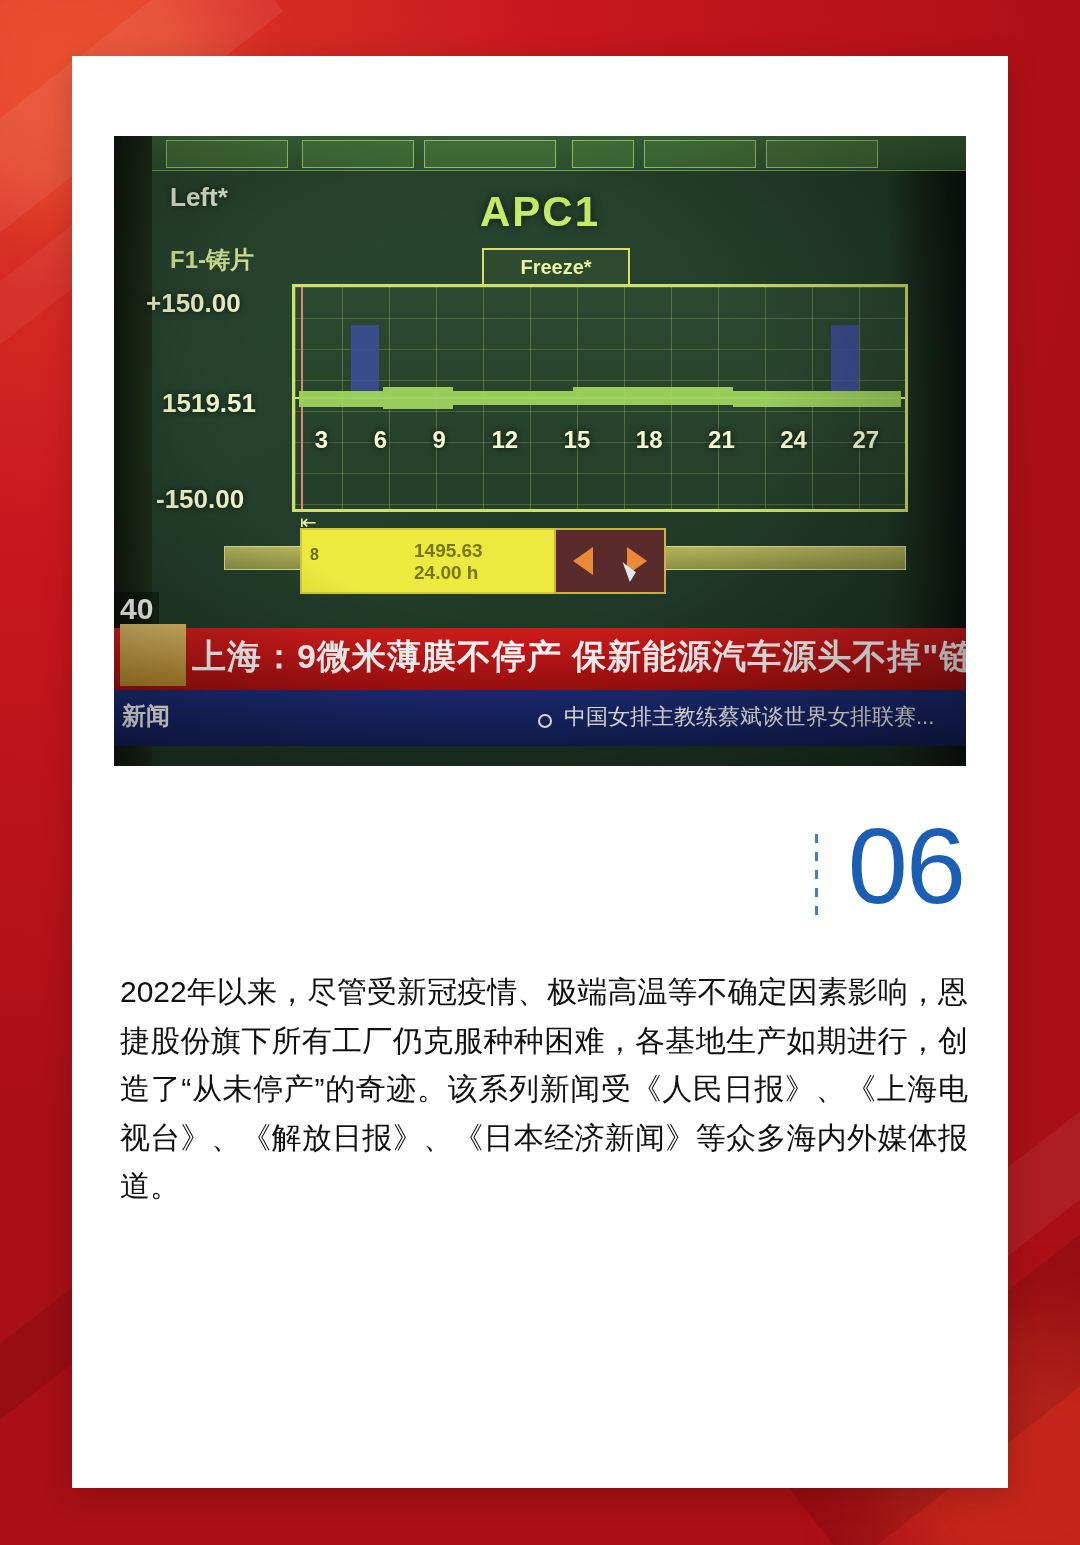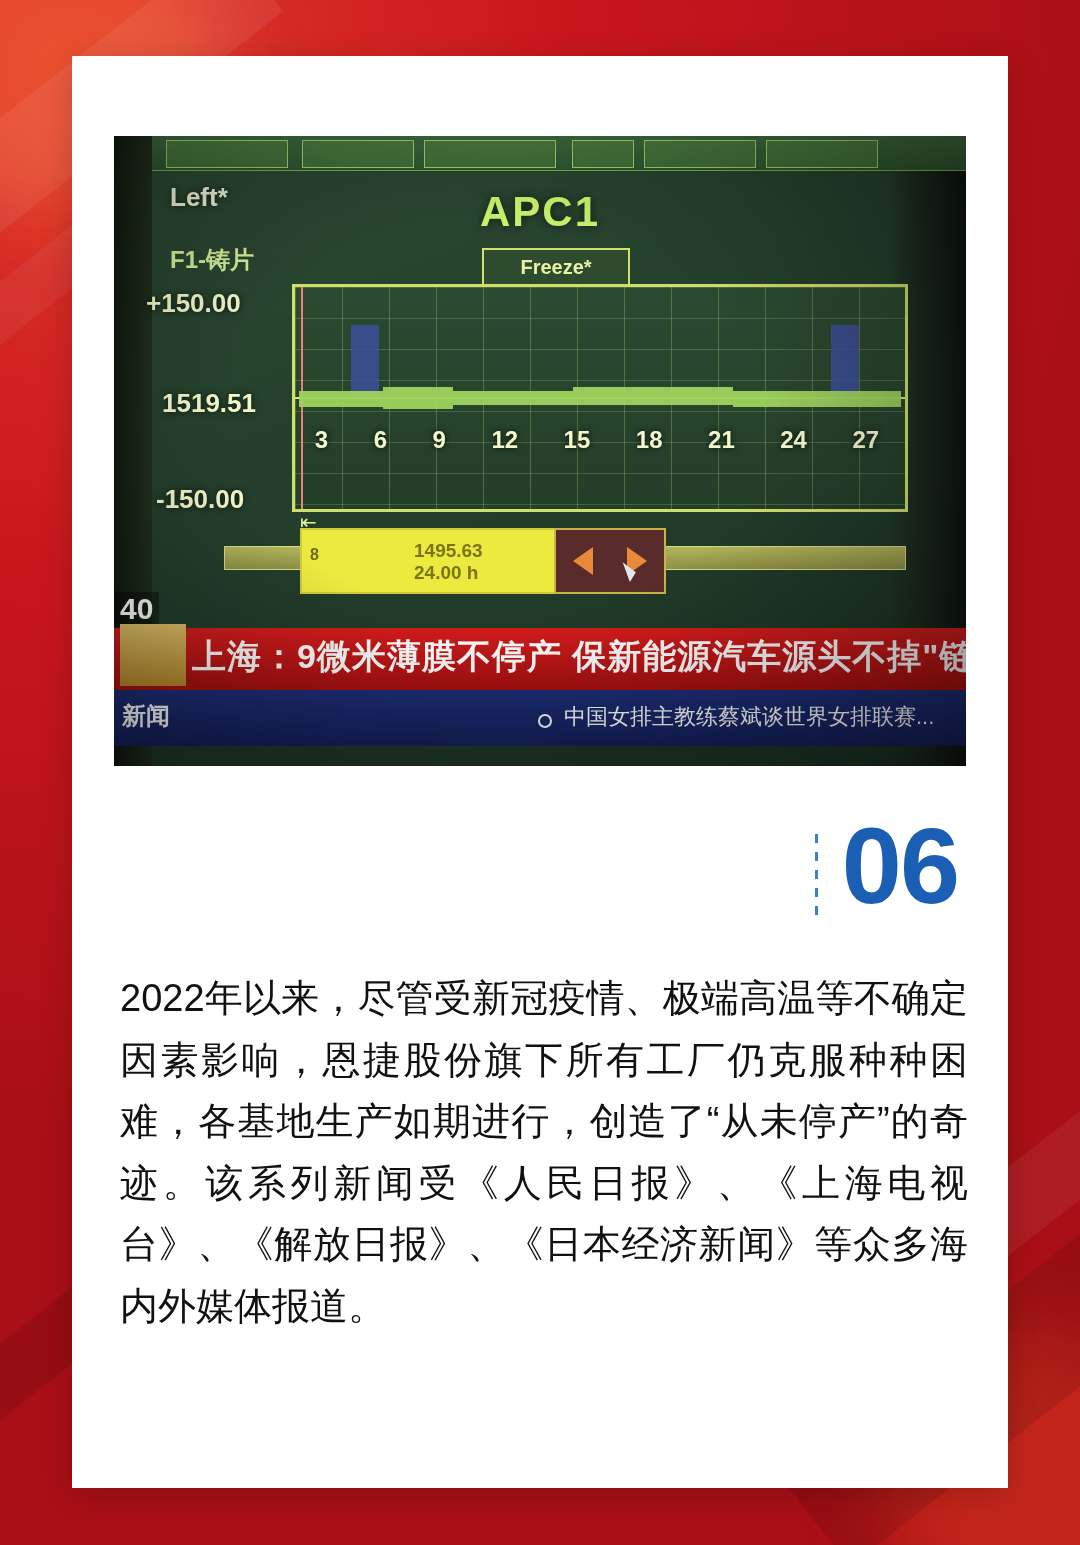--- a/index.html
+++ b/index.html
@@ -257,41 +257,41 @@
     height: 120px;
   }
   .heading-title {
     position: absolute; left: 0; top: 22px;
     color: #1a5fb4;
     font-size: 46px;
     font-weight: bold;
     letter-spacing: 2px;
   }
   .heading-num {
-    position: absolute; right: 8px; top: -14px;
+    position: absolute; right: 2px; top: -14px;
     color: #1a5fb4;
     font-size: 108px;
-    font-weight: bold;
+    font-weight: normal;
     line-height: 1;
     letter-spacing: -2px;
   }
   .heading-dots {
     position: absolute; right: 148px; top: 8px;
     width: 3px; height: 86px;
     background: repeating-linear-gradient(180deg, #3b7fd4 0 9px, rgba(0,0,0,0) 9px 18px);
   }
 
   
   .body-text {
     position: absolute;
     left: 48px;
     top: 912px;
     width: 848px;
     color: #111111;
-    font-size: 38px;
+    font-size: 30px;
     line-height: 1.62;
     letter-spacing: 0px;
     text-align: justify;
   }
 </style>
 </head>
 <body>
 
 <div class="bg-red">
   <div class="corner-glow cg-tl"></div>

